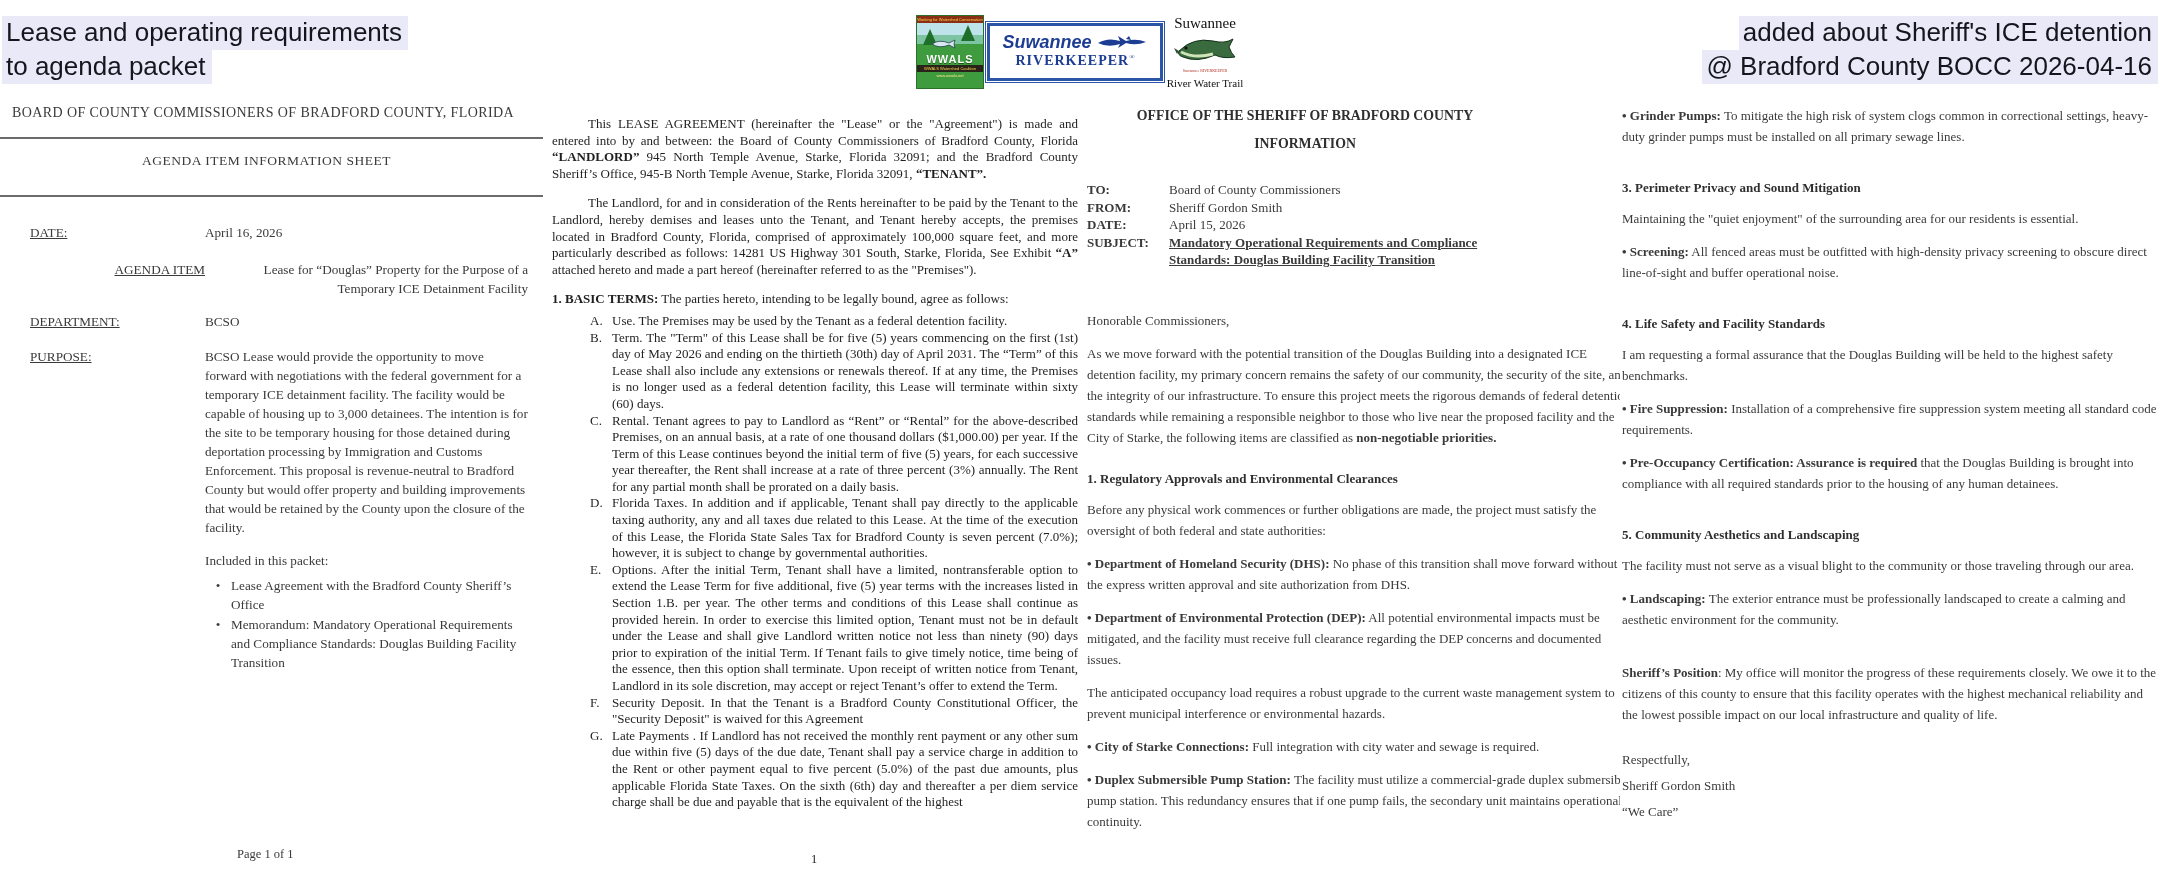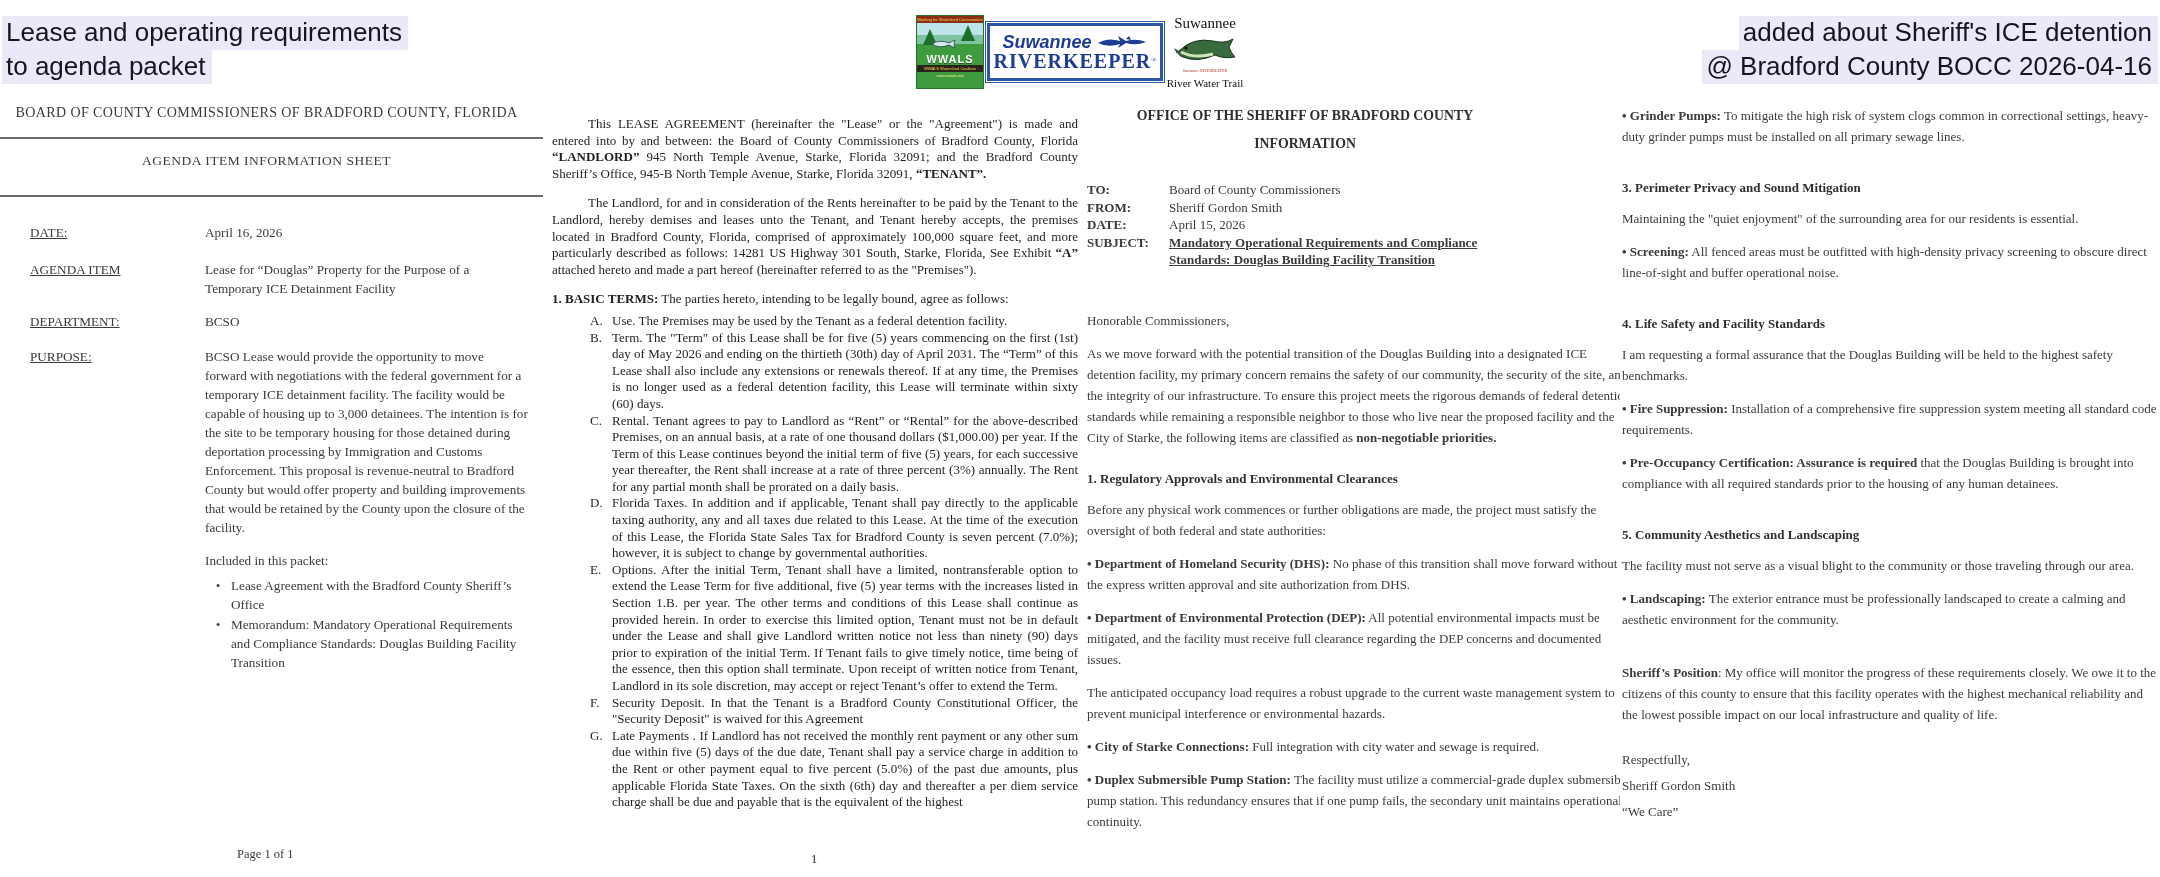--- a/index.html
+++ b/index.html
@@ -30,39 +30,39 @@
   .wwals-tree{position:absolute;width:0;height:0;border-left:7px solid transparent;border-right:7px solid transparent;border-bottom:16px solid #1f6e2a;}
   .wwals-name{color:#ffffff;font-weight:bold;font-size:11px;line-height:12px;letter-spacing:1px;text-shadow:0 1px 0 #1c5a1c;}
   .wwals-banner-mid{background:#2a231a;color:#ffd34d;font-size:4px;line-height:7px;height:7px;overflow:hidden;}
   .wwals-url{color:#ffe98a;font-size:4px;line-height:7px;}
   .rk-box{
     width:170px;height:52px;background:#ffffff;border:3px solid #2b56a7;outline:1px solid #2b56a7;outline-offset:1px;
     display:flex;flex-direction:column;justify-content:center;align-items:center;flex-shrink:0;
   }
   .rk-line1{display:flex;align-items:center;gap:4px;}
   .rk-suwannee{font-family:"Liberation Sans",sans-serif;font-weight:bold;font-style:italic;font-size:18px;color:#1d3d94;line-height:18px;}
-  .rk-keeper{font-family:"Liberation Serif",serif;font-weight:bold;font-size:20px;letter-spacing:1px;color:#1d3d94;line-height:20px;}
+  .rk-keeper{font-family:"Liberation Serif",serif;font-weight:bold;font-size:14px;letter-spacing:1px;color:#1d3d94;line-height:20px;}
   .rk-reg{font-size:7px;vertical-align:super;color:#1d3d94;}
   .trail-box{
     width:78px;height:74px;display:flex;flex-direction:column;align-items:center;justify-content:space-between;
     font-family:"Liberation Serif",serif;color:#111;flex-shrink:0;text-align:center;
   }
   .trail-suwannee{font-size:15px;line-height:16px;}
   .trail-tiny{font-size:4px;line-height:5px;color:#b03020;}
   .trail-name{font-size:11px;line-height:12px;}
 
   
   .page{position:absolute;top:95px;height:782px;background:#fff;}
   #page-agenda{left:0;width:543px;border-right:1px solid #cccccc;}
   #page-lease{left:543px;width:542px;}
   #page-memo1{left:1085px;width:553px;}
   #page-memo2{left:1620px;width:540px;}
 
   
-  .ag-title{position:absolute;top:10px;left:0;right:10px;text-align:center;font-size:14px;letter-spacing:.4px;color:#3a3a3a;}
+  .ag-title{position:absolute;top:10px;left:0;right:10px;font-size:14px;letter-spacing:.4px;color:#3a3a3a;padding-left:12px;}
   .ag-rule1{position:absolute;top:42px;left:0;right:0;border-top:2px solid #6b6b6b;}
   .ag-sheet-title{position:absolute;top:58px;left:0;right:10px;text-align:center;font-size:13.5px;letter-spacing:.5px;color:#3a3a3a;}
   .ag-rule2{position:absolute;top:100px;left:0;right:0;border-top:2px solid #6b6b6b;}
   .ag-fields{position:absolute;top:128px;left:30px;right:15px;font-size:13.2px;line-height:19px;color:#3a3a3a;}
   .ag-row{display:flex;}
   .ag-label{width:175px;flex-shrink:0;text-decoration:underline;}
   .ag-value{width:345px;}
   .ag-included-h{margin-top:14px;}
   .ag-ul{margin:6px 0 0 0;padding:0;list-style:none;}
   .ag-ul li{display:flex;margin-bottom:1px;}
@@ -156,21 +156,21 @@
   <div class="ag-title">BOARD OF COUNTY COMMISSIONERS OF BRADFORD COUNTY, FLORIDA</div>
   <div class="ag-rule1"></div>
   <div class="ag-sheet-title">AGENDA ITEM INFORMATION SHEET</div>
   <div class="ag-rule2"></div>
 
   <div class="ag-fields">
     <div class="ag-row" style="margin-bottom:18px;">
       <div class="ag-label">DATE:</div>
       <div class="ag-value">April 16, 2026</div>
     </div>
-    <div class="ag-row" style="margin-bottom:14px;">
+    <div class="ag-row" style="margin-bottom:14px;text-align:right;">
       <div class="ag-label">AGENDA ITEM</div>
       <div class="ag-value"> Lease for “Douglas” Property for the Purpose of a Temporary ICE Detainment Facility</div>
     </div>
     <div class="ag-row" style="margin-bottom:16px;">
       <div class="ag-label">DEPARTMENT:</div>
       <div class="ag-value">BCSO</div>
     </div>
     <div class="ag-row">
       <div class="ag-label">PURPOSE:</div>
       <div class="ag-value">

